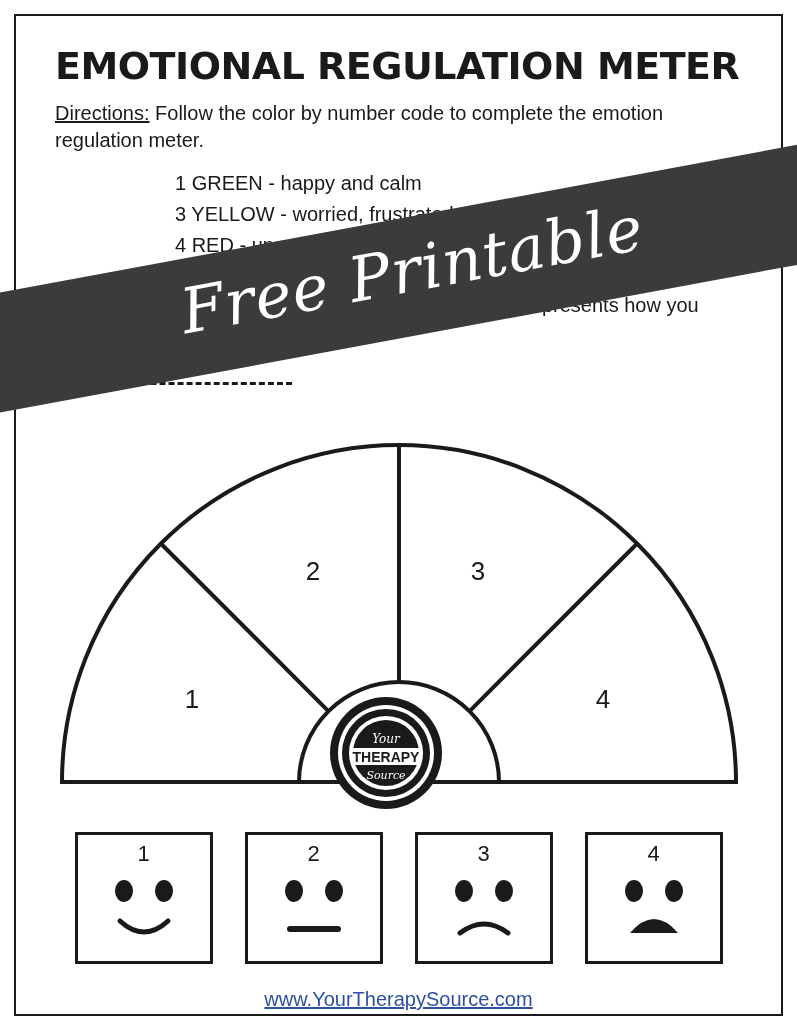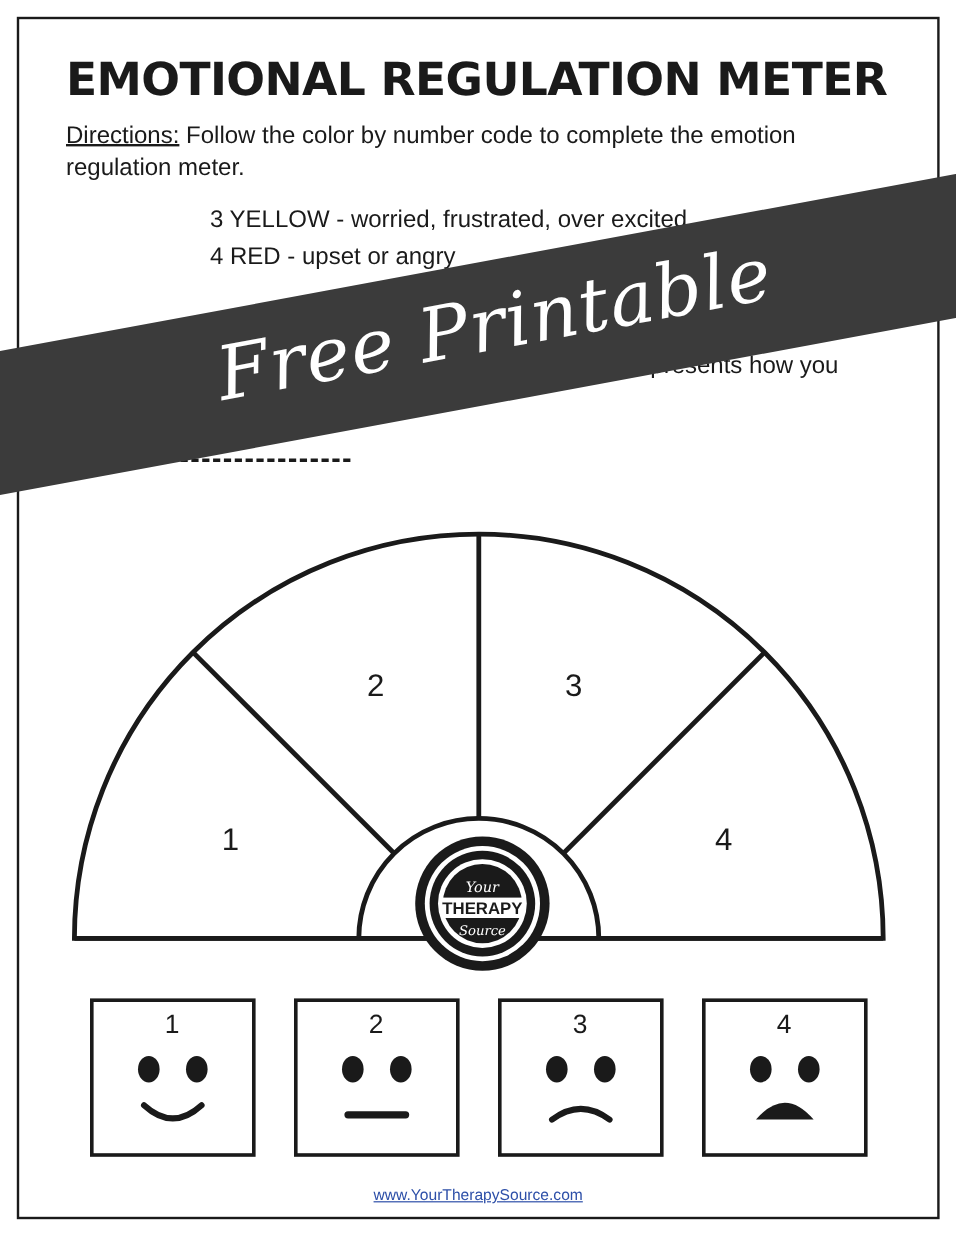--- a/index.html
+++ b/index.html
@@ -98,21 +98,21 @@
     text-align: center;
     top: 16px;
     color: #ffffff;
     font-size: 62px;
     font-style: italic;
     font-family: "DejaVu Serif", serif;
     letter-spacing: 1px;
   }
   .badge {
     position: absolute;
-    left: 332px;
+    left: 316px;
     top: 696px;
     width: 140px;
     height: 115px;
   }
   .faces {
     position: absolute;
     left: 0;
     top: 832px;
     width: 797px;
     display: flex;
@@ -134,39 +134,40 @@
     top: 6px;
     font-size: 22px;
     color: #1a1a1a;
   }
   .footer {
     position: absolute;
     left: 0;
     top: 988px;
     width: 797px;
     text-align: center;
-    font-size: 13px;
+    font-size: 20px;
     color: #2d4fa8;
     text-decoration: underline;
   }
 </style>
 </head>
 <body>
 
 <div class="page">
 
   <div class="page-border"></div>
 
   <div class="title">EMOTIONAL REGULATION METER</div>
 
   <div class="directions">
     <span class="label">Directions:</span><span> Follow the color by number code to complete the emotion regulation meter.</span>
   </div>
 
   <div class="codes">
+    <div>1 GREEN - happy and calm</div>
     <div>3 YELLOW - worried, frustrated, over excited</div>
     <div>4 RED - upset or angry</div>
   </div>
 
   <div class="draw-note">Draw an arrow pointing to the area on the meter that represents how you are feeling right now.</div>
 
   <div class="dashed-line"></div>
 
   <div class="meter-wrap">
     <svg width="797" height="370" viewBox="0 0 797 370" xmlns="http://www.w3.org/2000/svg">

